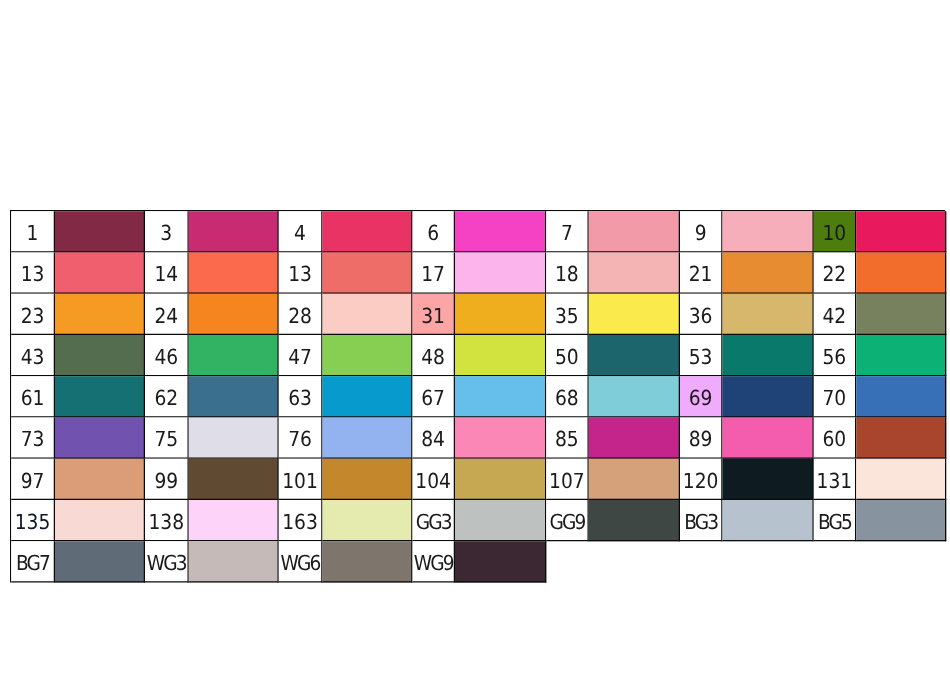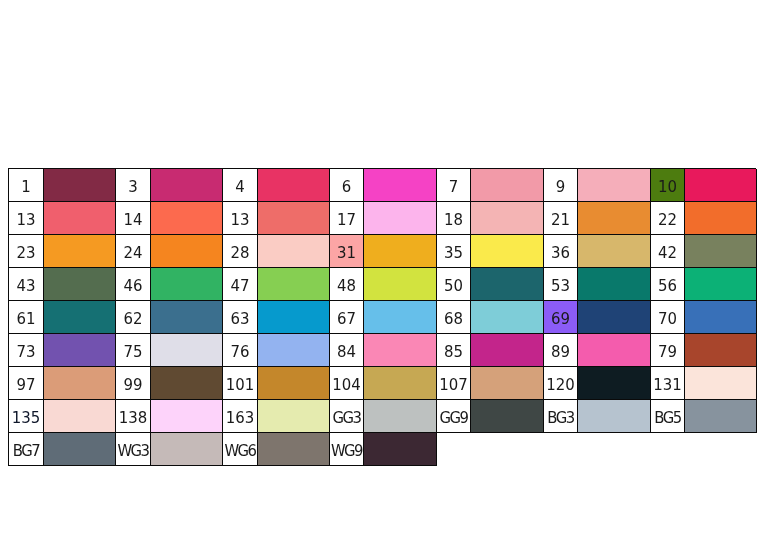--- a/index.html
+++ b/index.html
@@ -219,21 +219,21 @@
         </div>
         <div class="swatch-cell">
           <div class="swatch-label" style="border-right-color: rgb(10, 10, 10); border-bottom-color: rgb(10, 10, 10); background: rgb(255, 255, 255); color: rgb(26, 26, 26);">67</div>
           <div class="swatch-color" style="background-color: rgb(102, 191, 234); border-right-color: rgb(10, 10, 10); border-bottom-color: rgb(10, 10, 10);"></div>
         </div>
         <div class="swatch-cell">
           <div class="swatch-label" style="border-right-color: rgb(10, 10, 10); border-bottom-color: rgb(10, 10, 10); background: rgb(255, 255, 255); color: rgb(26, 26, 26);">68</div>
           <div class="swatch-color" style="background-color: rgb(126, 205, 216); border-right-color: rgb(10, 10, 10); border-bottom-color: rgb(10, 10, 10);"></div>
         </div>
         <div class="swatch-cell">
-          <div class="swatch-label" style="border-right-color: rgb(10, 10, 10); border-bottom-color: rgb(10, 10, 10); background: #8b5cf6; color: rgb(26, 26, 26);">69</div>
+          <div class="swatch-label" style="border-right-color: rgb(10, 10, 10); border-bottom-color: rgb(10, 10, 10); background: #f0abfc; color: rgb(26, 26, 26);">69</div>
           <div class="swatch-color" style="background-color: rgb(31, 67, 118); border-right-color: rgb(10, 10, 10); border-bottom-color: rgb(10, 10, 10);"></div>
         </div>
         <div class="swatch-cell">
           <div class="swatch-label" style="border-right-color: rgb(10, 10, 10); border-bottom-color: rgb(10, 10, 10); background: rgb(255, 255, 255); color: rgb(26, 26, 26);">70</div>
           <div class="swatch-color" style="background-color: rgb(56, 112, 184); border-right-color: rgb(10, 10, 10); border-bottom-color: rgb(10, 10, 10);"></div>
         </div>
       </div>
       <div class="swatch-row">
         <div class="swatch-cell">
           <div class="swatch-label" style="border-right-color: rgb(10, 10, 10); border-bottom-color: rgb(10, 10, 10); background: rgb(255, 255, 255); color: rgb(26, 26, 26);">73</div>
@@ -253,21 +253,21 @@
         </div>
         <div class="swatch-cell">
           <div class="swatch-label" style="border-right-color: rgb(10, 10, 10); border-bottom-color: rgb(10, 10, 10); background: rgb(255, 255, 255); color: rgb(26, 26, 26);">85</div>
           <div class="swatch-color" style="background-color: rgb(195, 37, 139); border-right-color: rgb(10, 10, 10); border-bottom-color: rgb(10, 10, 10);"></div>
         </div>
         <div class="swatch-cell">
           <div class="swatch-label" style="border-right-color: rgb(10, 10, 10); border-bottom-color: rgb(10, 10, 10); background: rgb(255, 255, 255); color: rgb(26, 26, 26);">89</div>
           <div class="swatch-color" style="background-color: rgb(244, 92, 173); border-right-color: rgb(10, 10, 10); border-bottom-color: rgb(10, 10, 10);"></div>
         </div>
         <div class="swatch-cell">
-          <div class="swatch-label" style="border-right-color: rgb(10, 10, 10); border-bottom-color: rgb(10, 10, 10); background: rgb(255, 255, 255); color: rgb(26, 26, 26);">79</div>
+          <div class="swatch-label" style="border-right-color: rgb(10, 10, 10); border-bottom-color: rgb(10, 10, 10); background: rgb(255, 255, 255); color: rgb(26, 26, 26);">60</div>
           <div class="swatch-color" style="background-color: rgb(168, 69, 44); border-right-color: rgb(10, 10, 10); border-bottom-color: rgb(10, 10, 10);"></div>
         </div>
       </div>
       <div class="swatch-row">
         <div class="swatch-cell">
           <div class="swatch-label" style="border-right-color: rgb(10, 10, 10); border-bottom-color: rgb(10, 10, 10); background: rgb(255, 255, 255); color: rgb(26, 26, 26);">97</div>
           <div class="swatch-color" style="background-color: rgb(219, 156, 120); border-right-color: rgb(10, 10, 10); border-bottom-color: rgb(10, 10, 10);"></div>
         </div>
         <div class="swatch-cell">
           <div class="swatch-label" style="border-right-color: rgb(10, 10, 10); border-bottom-color: rgb(10, 10, 10); background: rgb(255, 255, 255); color: rgb(26, 26, 26);">99</div>

